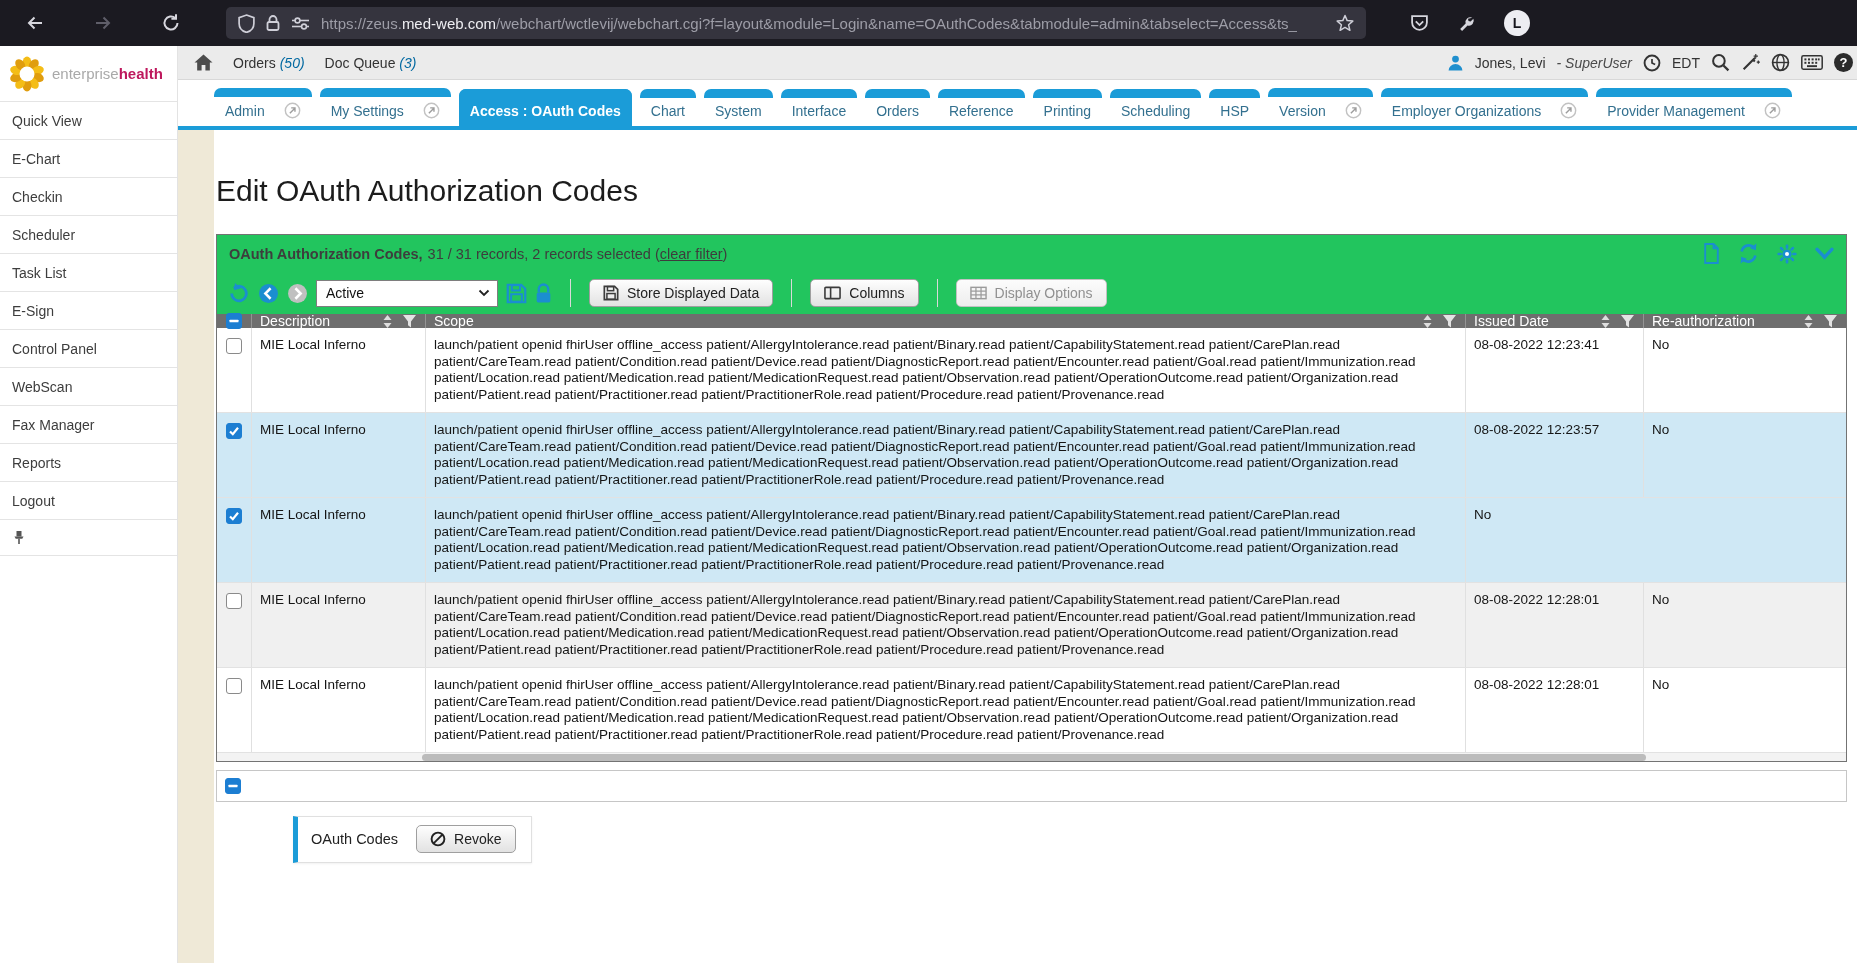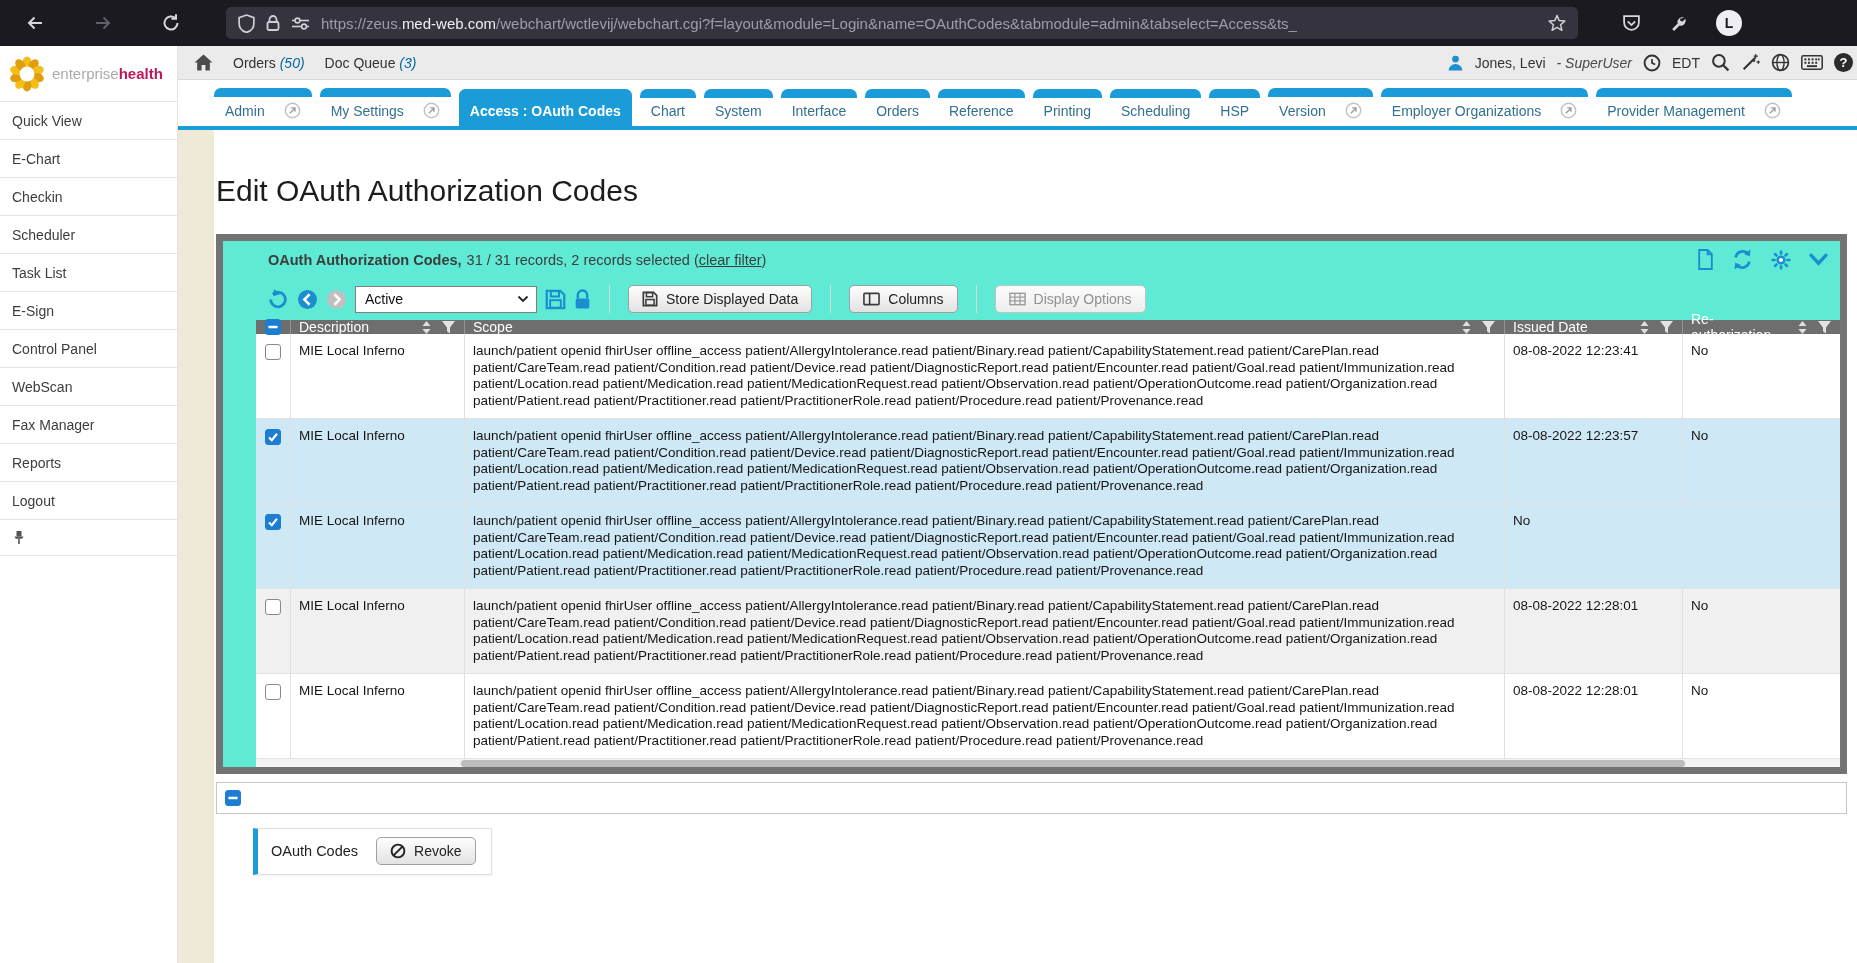--- a/index.html
+++ b/index.html
@@ -2,21 +2,21 @@
 <html><head>
 <meta charset="utf-8">
 <style>
 * { box-sizing:border-box; margin:0; padding:0; }
 html,body { width:1857px; height:963px; overflow:hidden; background:#fff;
   font-family:"Liberation Sans", sans-serif; }
 
 
 .browser-bar { height:46px; background:#1b1a21; display:flex; align-items:center; padding:0 14px 0 20px; }
 .bnav { width:30px; margin-right:38px; display:flex; justify-content:center; cursor:pointer; }
-.url-bar { width:1352px; height:32px; margin-left:2px; background:#35343e; border-radius:5px;
+.url-bar { width:1140px; height:32px; margin-left:2px; background:#35343e; border-radius:5px;
   display:flex; align-items:center; gap:11px; padding:0 12px; }
 .url-text { font-size:15px; color:#9d9da7; white-space:nowrap; overflow:hidden; flex:1; }
 .url-domain { color:#eeeef2; }
 .b-right { display:flex; align-items:center; gap:28px; margin-left:44px; }
 .avatar { width:26px; height:26px; border-radius:50%; background:#ededf2; color:#17161d;
   display:flex; align-items:center; justify-content:center; font-weight:bold; font-size:14px; }
 
 
 .app { display:flex; height:917px; }
 .sidebar { width:178px; background:#fff; border-right:1px solid #e3e3e3; flex:none; }
@@ -49,21 +49,21 @@
 .tab.active { background:#1b9cd8; }
 .tab.active .tbody { background:transparent; color:#fff; font-weight:bold; }
 .ext { display:flex; }
 
 
 .content { flex:1; display:flex; min-height:0; background:#fff; }
 .beige { width:36px; background:#efe9d7; flex:none; }
 .page { flex:1; min-width:0; }
 .page-title { margin:44px 0 0 2px; font-size:30px; color:#1c1c1c; font-weight:400; }
 
-.panel { margin:26px 10px 0 2px; border:7px solid #737373; background:#5eead4;padding-left:33px; }
+.panel { margin:26px 10px 0 2px; border:1px solid #737373; background:#22c55e; }
 .phead { display:flex; align-items:center; padding:8px 12px; }
 .ptitle { font-weight:bold; font-size:14.5px; color:#3d3d3d; }
 .psub { font-size:14.5px; color:#3d3d3d; margin-left:5px; }
 .clear { text-decoration:underline; cursor:pointer; }
 .picons { margin-left:auto; display:flex; align-items:center; gap:18px; }
 .picons span { cursor:pointer; display:flex; }
 
 .toolbar { display:flex; align-items:center; padding:7px 10px; gap:8px; }
 .tico { display:flex; cursor:pointer; }
 .selectbox { width:182px; height:27px; border:1px solid #7e7e7e; background:#fff; display:flex;
@@ -98,21 +98,21 @@
 .cb { width:16px; height:16px; border:1px solid #8a8a8a; border-radius:3px; background:#fff;
   display:inline-flex; align-items:center; justify-content:center; flex:none; cursor:pointer; }
 .cb.on { background:#1c7ed2; border-color:#1c7ed2; }
 
 .hscroll { height:9px; background:#f3f3f3; border-top:1px solid #e2e2e2; position:relative; }
 .hthumb { position:absolute; top:1px; left:205px; width:1224px; height:7px; background:#bcbcbc; border-radius:4px; cursor:pointer; }
 
 .footer-bar { margin:8px 10px 0 2px; border:1px solid #c6c6c6; background:#fff; padding:7px 8px; display:flex; }
 .bottom-area { margin:14px 0 0 39px; }
 .oauth-tab { display:inline-flex; align-items:center; gap:18px; border:1px solid #e0e0e0;
-  border-left:5px solid #1b9cd8; background:#fff; padding:8px 15px 9px 13px; box-shadow:0 1px 2px rgba(0,0,0,.06); }
+  border-left:5px solid #1b9cd8; background:#fff; padding:8px 15px 9px 13px; box-shadow:0 1px 2px rgba(0,0,0,.06);margin-left:40px; }
 .oauth-label { font-size:14.5px; color:#222; }
 svg { display:block; }
 </style>
 </head>
 <body>
 
 <div class="browser-bar">
   <span class="bnav">
     <svg width="20" height="20" viewBox="0 0 20 20">
         <path d="M17 10 H4 M9.5 4.5 L4 10 L9.5 15.5" stroke="#d7d7de" stroke-width="2" fill="none"></path>

